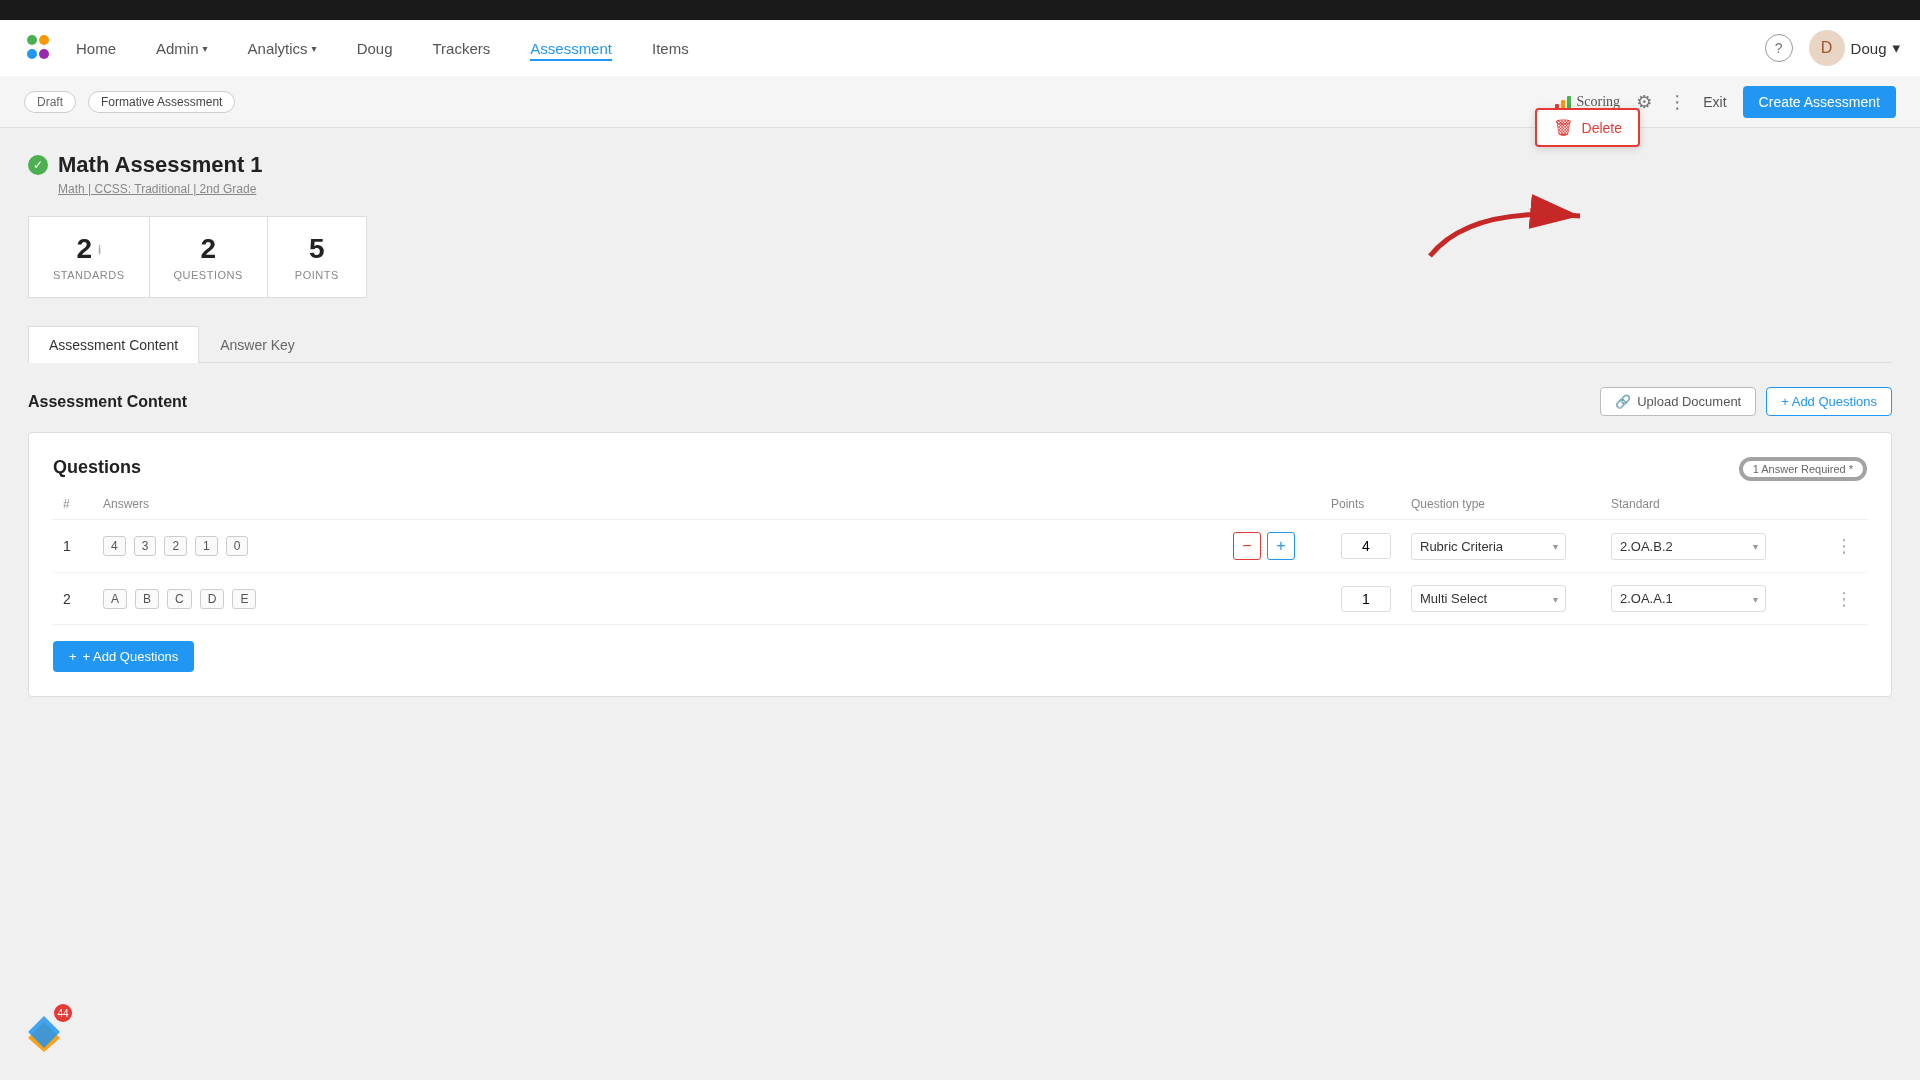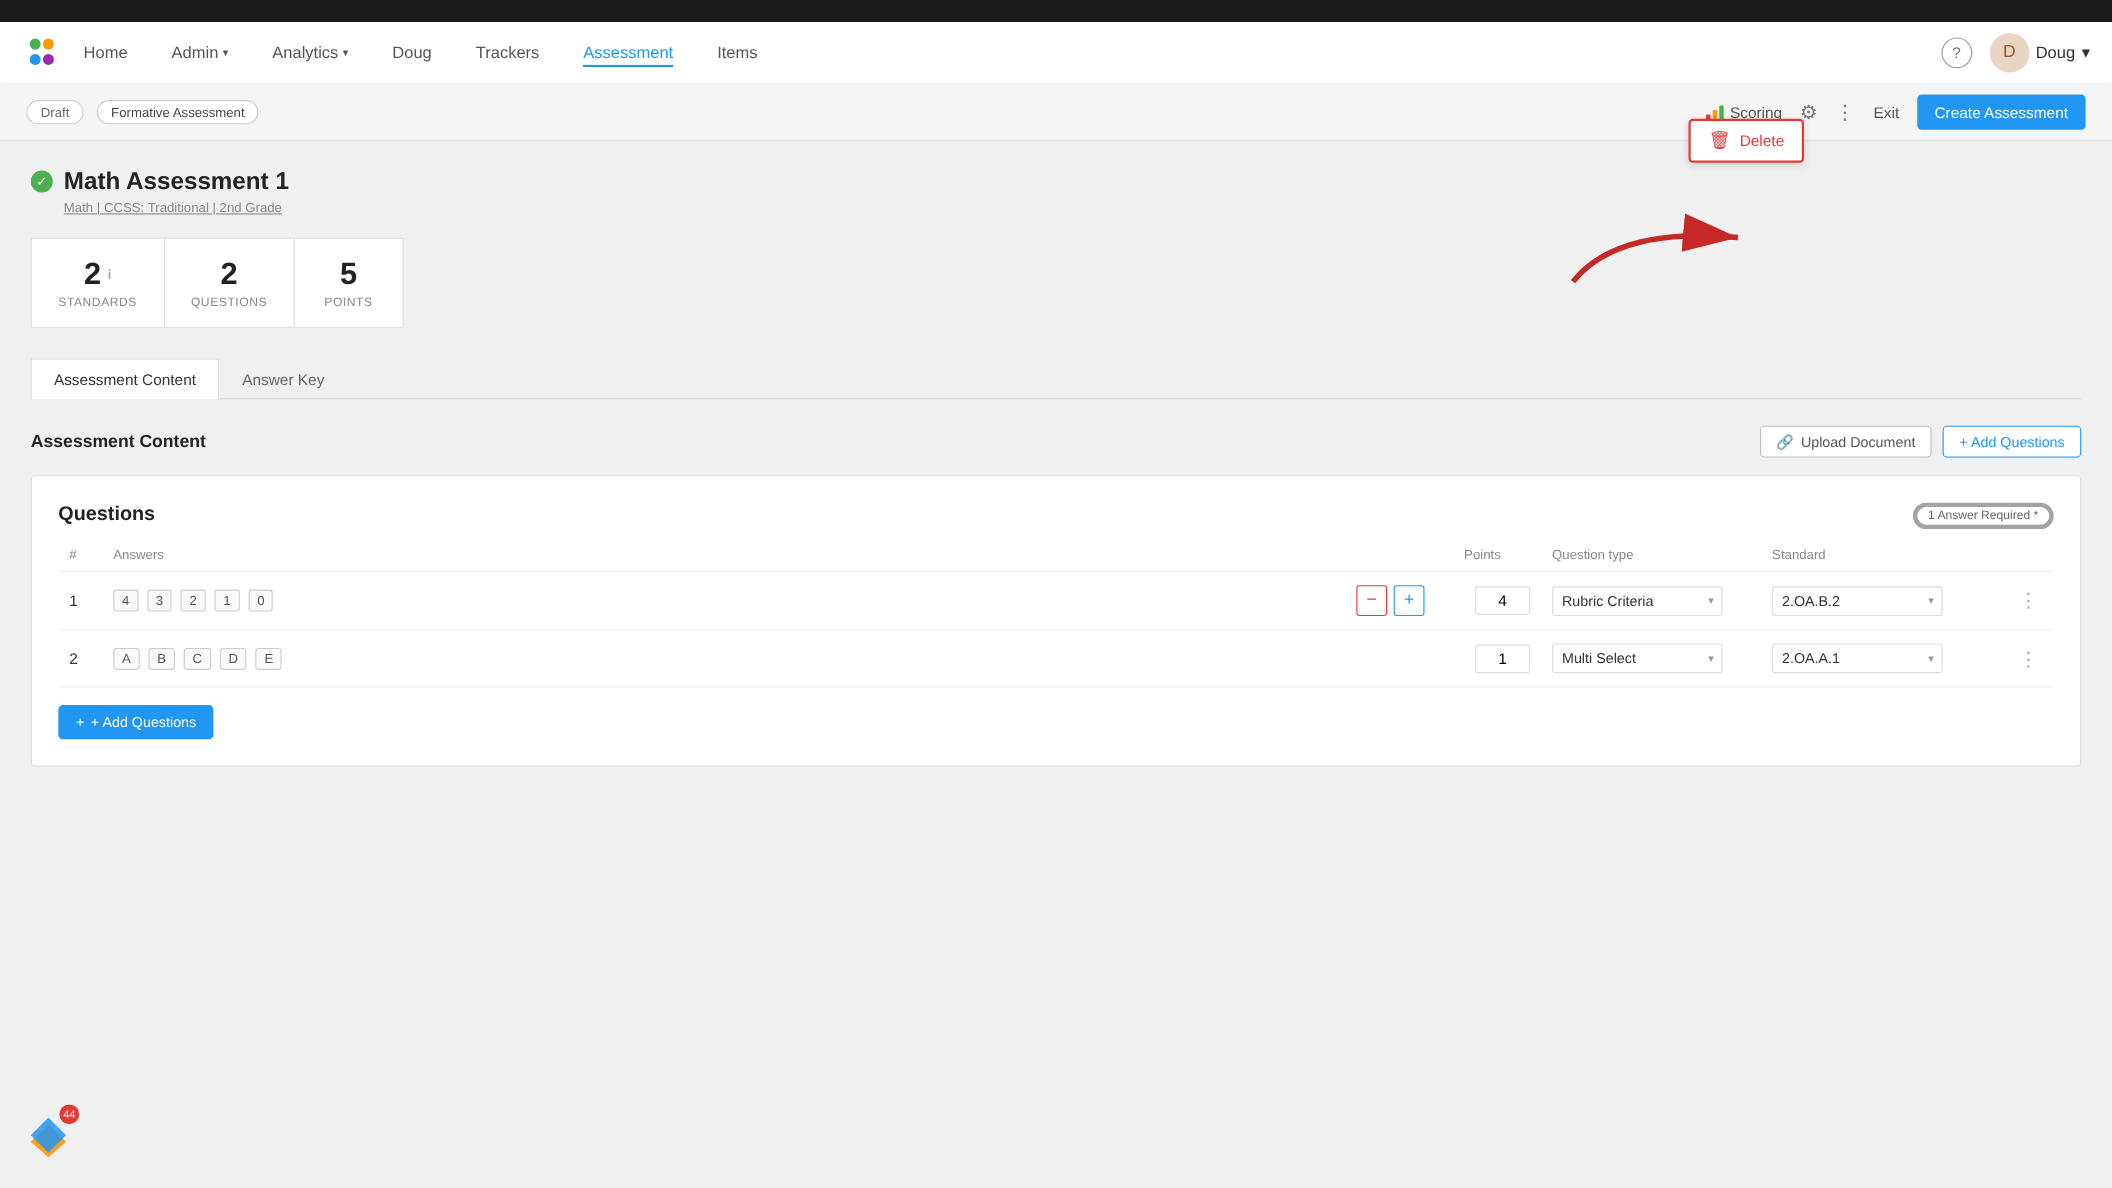--- a/index.html
+++ b/index.html
@@ -116,20 +116,21 @@
       align-items: center;
       gap: 16px;
     }
     .scoring-btn {
       display: flex;
       align-items: center;
       gap: 6px;
       font-size: 14px;
       color: #555;
       cursor: pointer;
+      font-family: Liberation Serif, serif;
     }
     .scoring-icon {
       display: flex;
       gap: 2px;
       align-items: flex-end;
       height: 16px;
     }
     .scoring-bar {
       width: 4px;
       border-radius: 1px;

